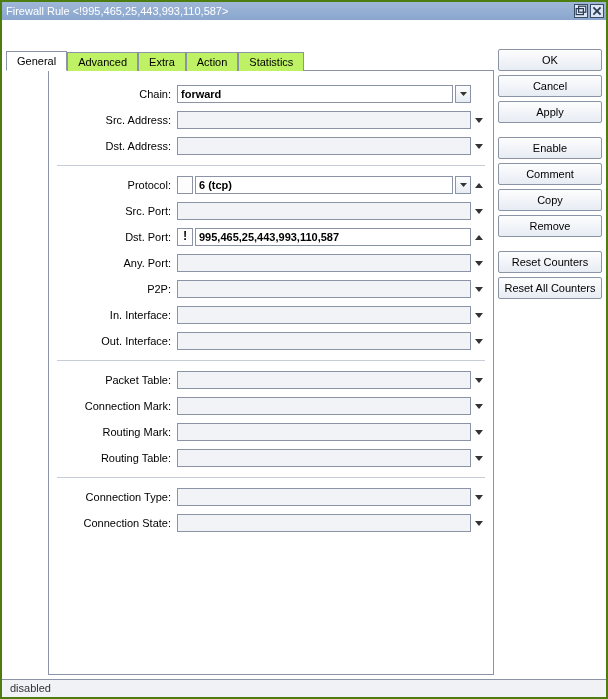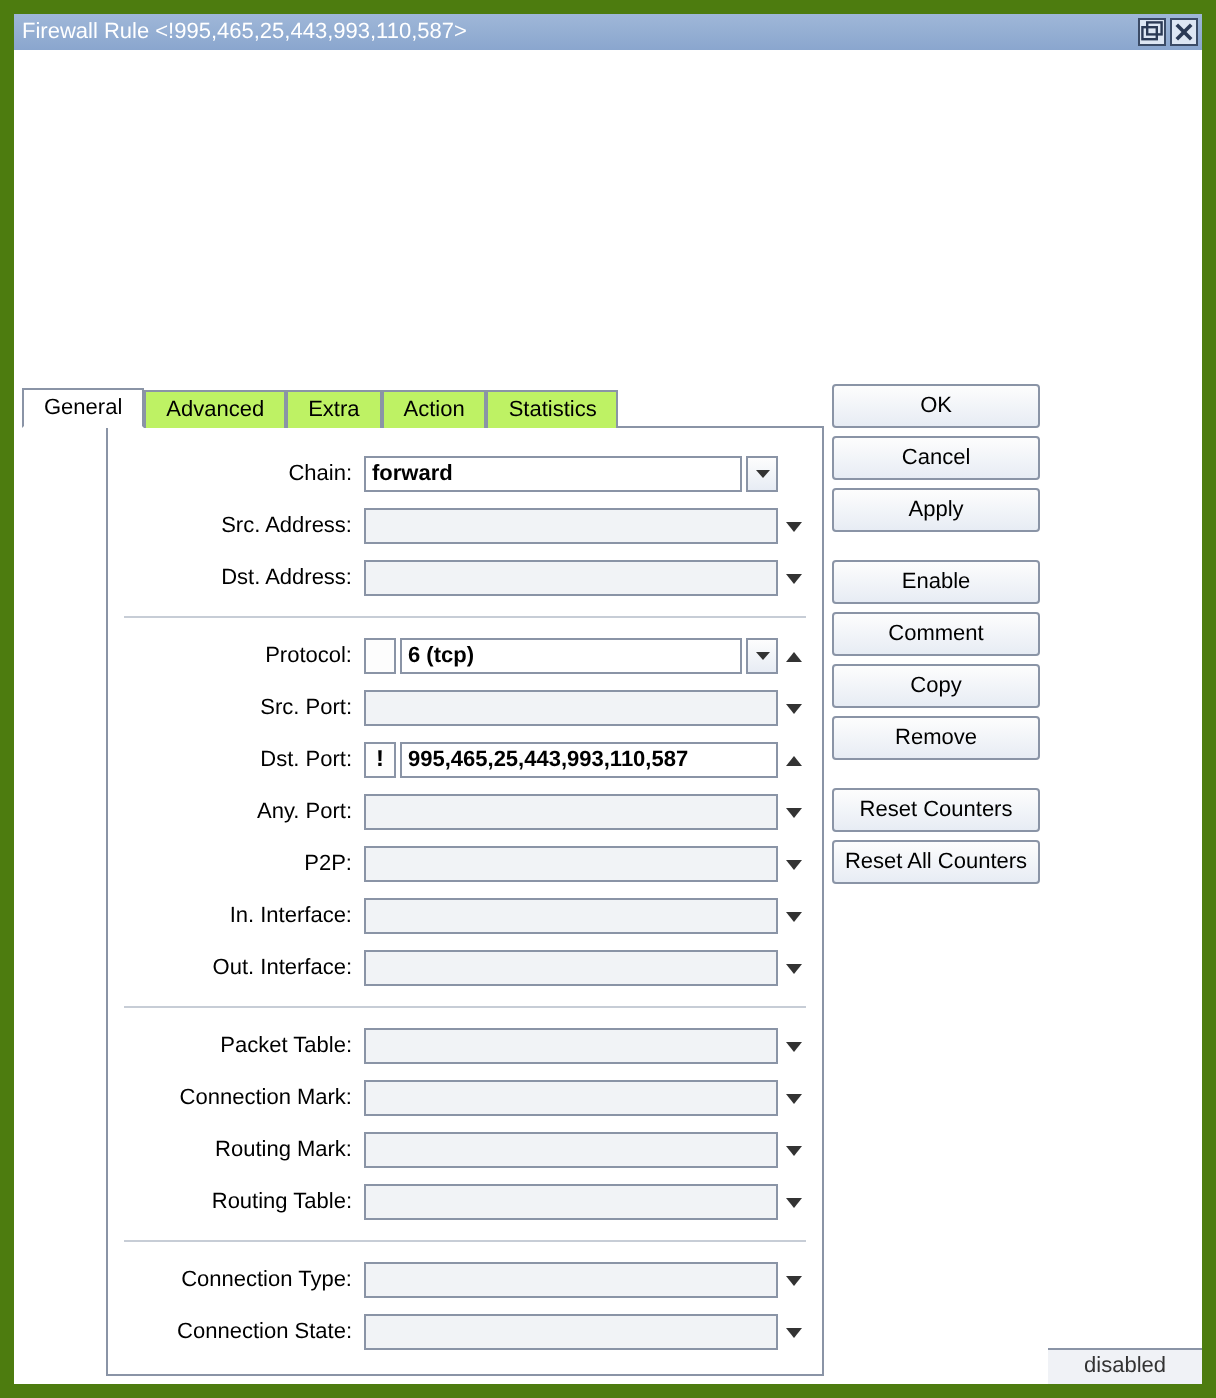--- a/index.html
+++ b/index.html
@@ -9,21 +9,21 @@
     font-size: 11px;
     background: #fff;
     color: #000;
     width: 608px;
     height: 699px;
     overflow: hidden;
   }
   .window {
     width: 608px;
     height: 699px;
-    border: 7px solid #4d7c0f;
+    border: 2px solid #4d7c0f;
     display: flex;
     flex-direction: column;
     gap: 25px;
   }
   .titlebar {
     height: 18px;
     background: linear-gradient(to bottom,#9fb7d8,#8aa6ce);
     color: #fff;
     display: flex;
     align-items: center;
@@ -36,23 +36,22 @@
     width: 14px; height: 14px;
     border: 1px solid #3b4b66;
     background: #dde6f3;
     margin-left: 2px;
     display: flex; align-items: center; justify-content: center;
     font-size: 9px; color: #2b3a55; cursor: pointer;
   }
   .body {
     flex: 1;
     display: flex;
-    flex-direction: row;
+    flex-direction: column;
     position: relative;
-    align-items: flex-end;
   }
   .columns {
     flex: 1;
     display: flex;
     padding: 4px;
     gap: 4px;
     min-height: 0;
   }
   .main-col {
     flex: 1;
@@ -166,21 +165,21 @@
   .divider {
     height: 1px;
     background: #c7cdd6;
     margin: 6px 0 6px 0;
   }
   .statusbar {
     height: 18px;
     border-top: 1px solid #8a94a6;
     background: #f0f2f6;
     font-size: 11px;
-    padding: 2px 18px;
+    padding: 2px 8px;
     color: #333;
     flex: 0 0 auto;
   }
 </style>
 </head>
 <body>
 
 <div class="window">
   <div class="titlebar">
     <span class="titlebar-text">Firewall Rule &lt;!995,465,25,443,993,110,587&gt;</span>

